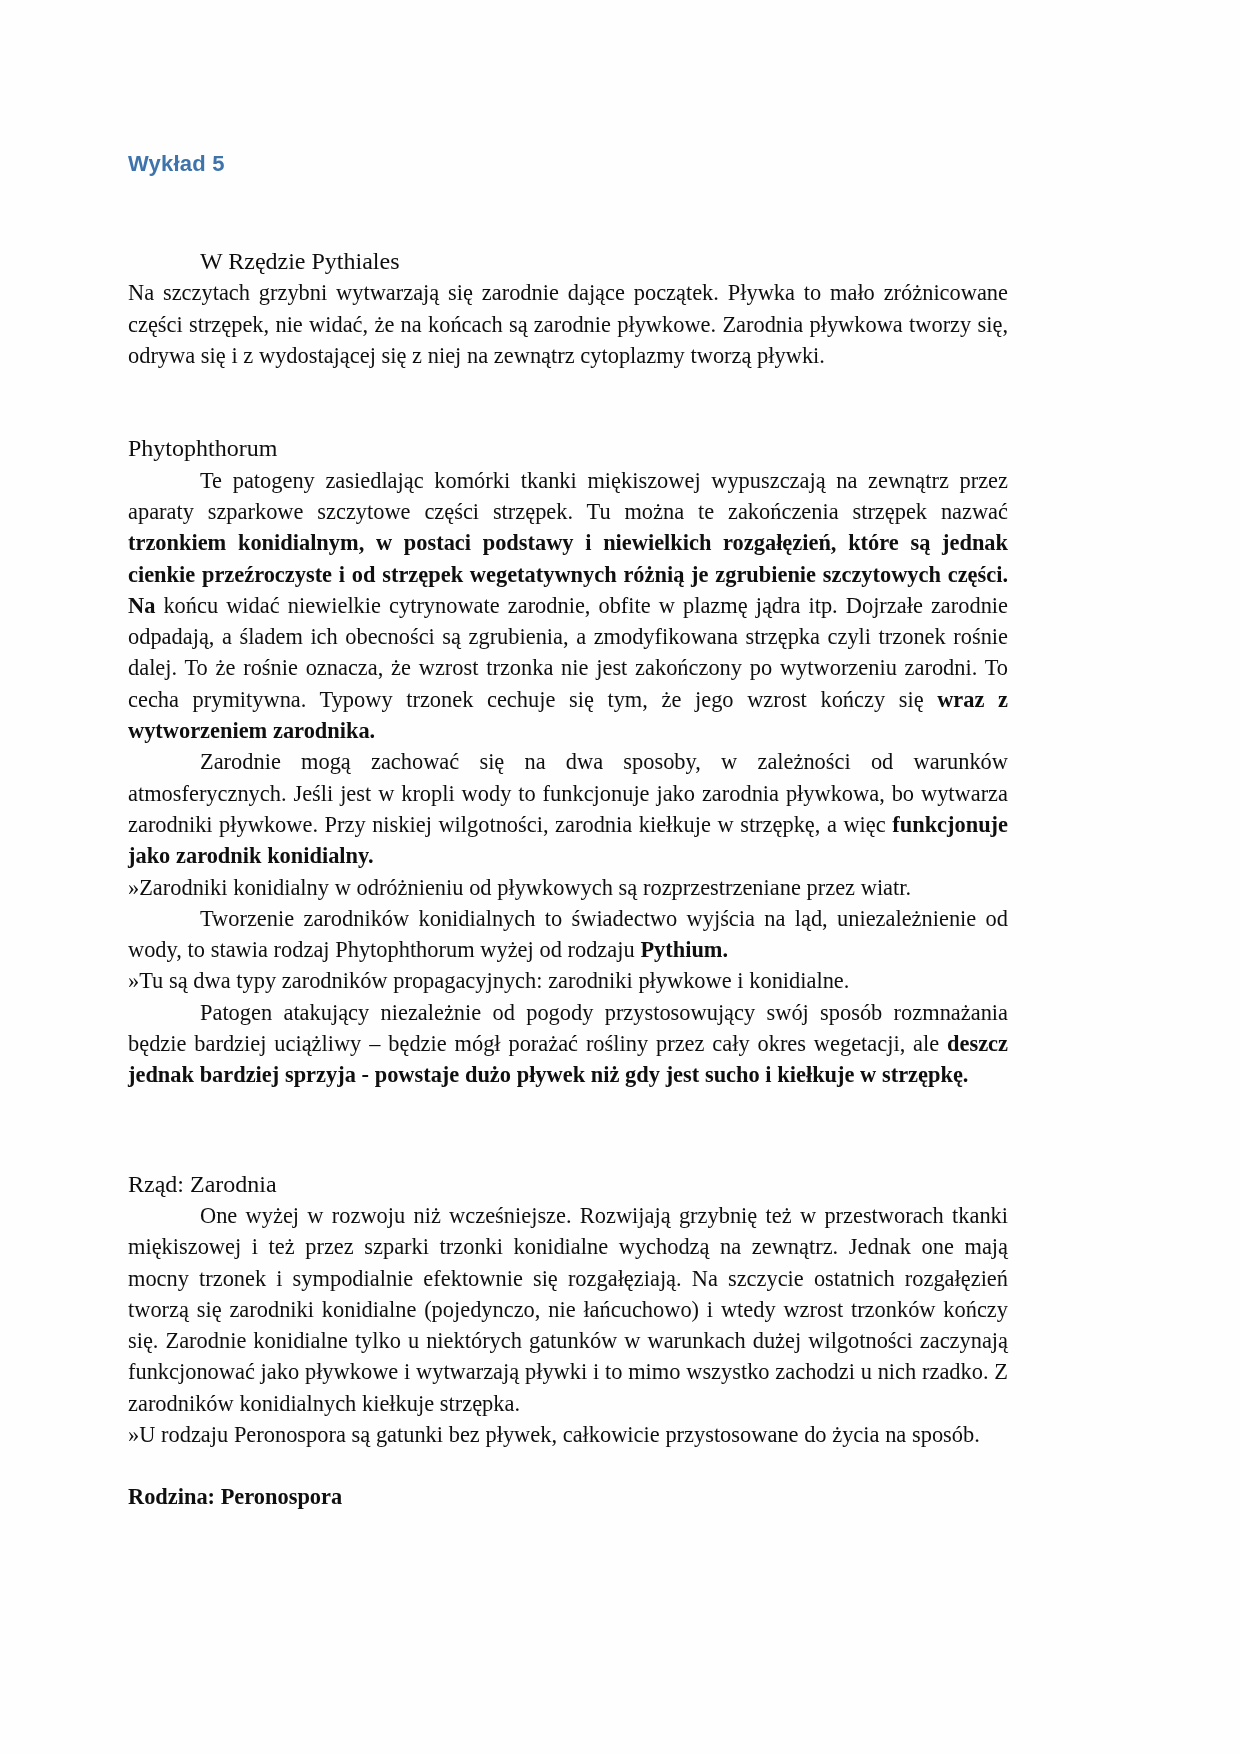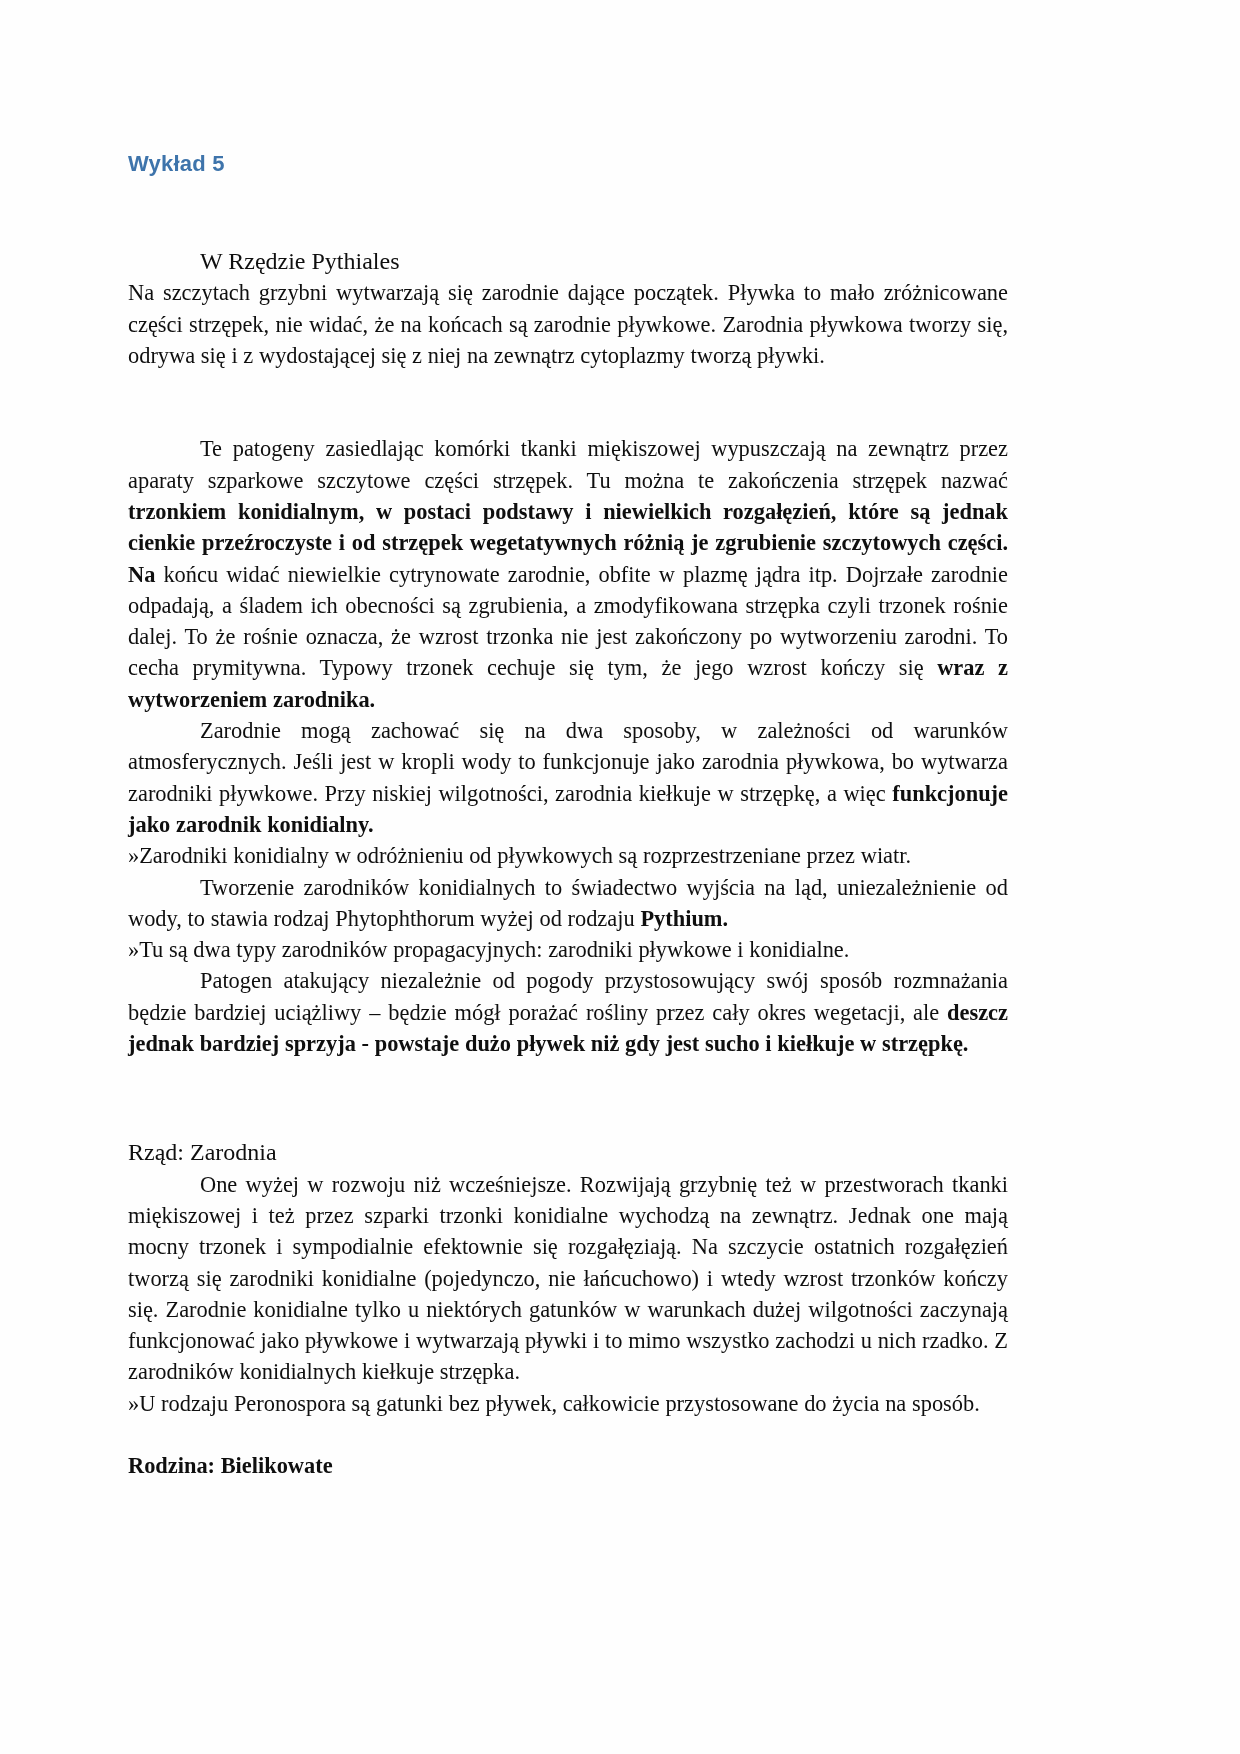--- a/index.html
+++ b/index.html
@@ -94,20 +94,21 @@
 
 
     <p class="heading-plain sub-indent">W Rzędzie Pythiales</p>
 
     <p class="block noindent">Na szczytach grzybni wytwarzają się zarodnie dające początek. Pływka to mało zróżnicowane części strzępek, nie widać, że na końcach są zarodnie pływkowe. Zarodnia pływkowa tworzy się, odrywa się i z wydostającej się z niej na zewnątrz cytoplazmy tworzą pływki.</p>
 
 
 
     <div class="gap-md"></div>
 
+    <p class="heading-plain">Phytophthorum</p>
 
     <p class="block indent"><span>Te patogeny zasiedlając komórki tkanki miękiszowej wypuszczają na zewnątrz przez aparaty szparkowe szczytowe części strzępek. Tu można te zakończenia strzępek nazwać </span><span class="b">trzonkiem konidialnym, w postaci podstawy i niewielkich rozgałęzień, które są jednak cienkie przeźroczyste i od strzępek wegetatywnych różnią je zgrubienie szczytowych części. Na</span><span> końcu widać niewielkie cytrynowate zarodnie, obfite w plazmę jądra itp. Dojrzałe zarodnie odpadają, a śladem ich obecności są zgrubienia, a zmodyfikowana strzępka czyli trzonek rośnie dalej. To że rośnie oznacza, że wzrost trzonka nie jest zakończony po wytworzeniu zarodni. To cecha prymitywna. Typowy trzonek cechuje się tym, że jego wzrost kończy się </span><span class="b">wraz z wytworzeniem zarodnika.</span></p>
 
     <p class="block indent"><span>Zarodnie mogą zachować się na dwa sposoby, w zależności od warunków atmosferycznych. Jeśli jest w kropli wody to funkcjonuje jako zarodnia pływkowa, bo wytwarza zarodniki pływkowe. Przy niskiej wilgotności, zarodnia kiełkuje w strzępkę, a więc </span><span class="b">funkcjonuje jako zarodnik konidialny.</span></p>
 
     <p class="block noindent last-line-left">»Zarodniki konidialny w odróżnieniu od pływkowych są rozprzestrzeniane przez wiatr.</p>
 
     <p class="block indent"><span>Tworzenie zarodników konidialnych to świadectwo wyjścia na ląd, uniezależnienie od wody, to stawia rodzaj Phytophthorum wyżej od rodzaju </span><span class="b">Pythium.</span></p>
 
     <p class="block noindent last-line-left">»Tu są dwa typy zarodników propagacyjnych: zarodniki pływkowe i konidialne.</p>
@@ -117,16 +118,16 @@
     <div class="gap-lg"></div>
 
     <p class="heading-plain">Rząd: Zarodnia</p>
 
     <p class="block indent">One wyżej w rozwoju niż wcześniejsze. Rozwijają grzybnię też w przestworach tkanki miękiszowej i też przez szparki trzonki konidialne wychodzą na zewnątrz. Jednak one mają mocny trzonek i sympodialnie efektownie się rozgałęziają. Na szczycie ostatnich rozgałęzień tworzą się zarodniki konidialne (pojedynczo, nie łańcuchowo) i wtedy wzrost trzonków kończy się. Zarodnie konidialne tylko u niektórych gatunków w warunkach dużej wilgotności zaczynają funkcjonować jako pływkowe i wytwarzają pływki i to mimo wszystko zachodzi u nich rzadko. Z zarodników konidialnych kiełkuje strzępka.</p>
 
     <p class="block noindent last-line-left">»U rodzaju Peronospora są gatunki bez pływek, całkowicie przystosowane do życia na sposób.</p>
 
     <div class="gap-sm"></div>
 
-    <p class="heading-bold">Rodzina: Bielikowate</p>
+    <p class="heading-bold">Rodzina: Peronospora</p>
 
   </div>
 </div>
 
 </body></html>

